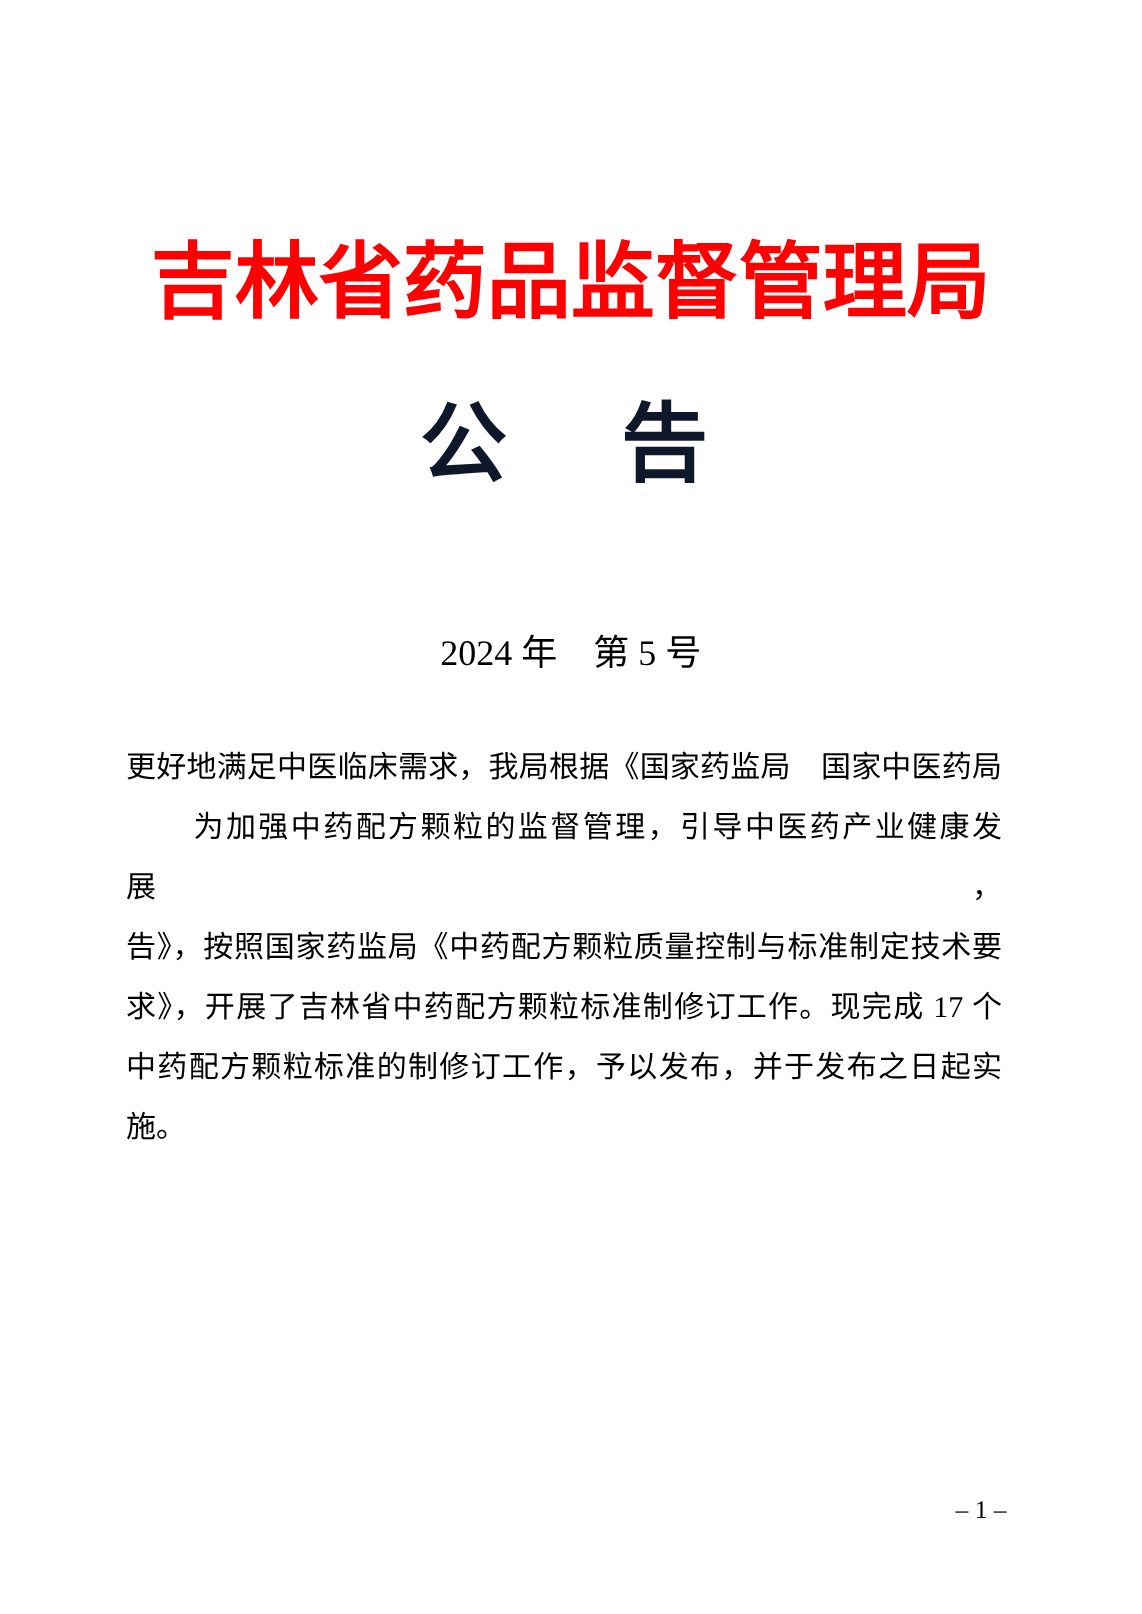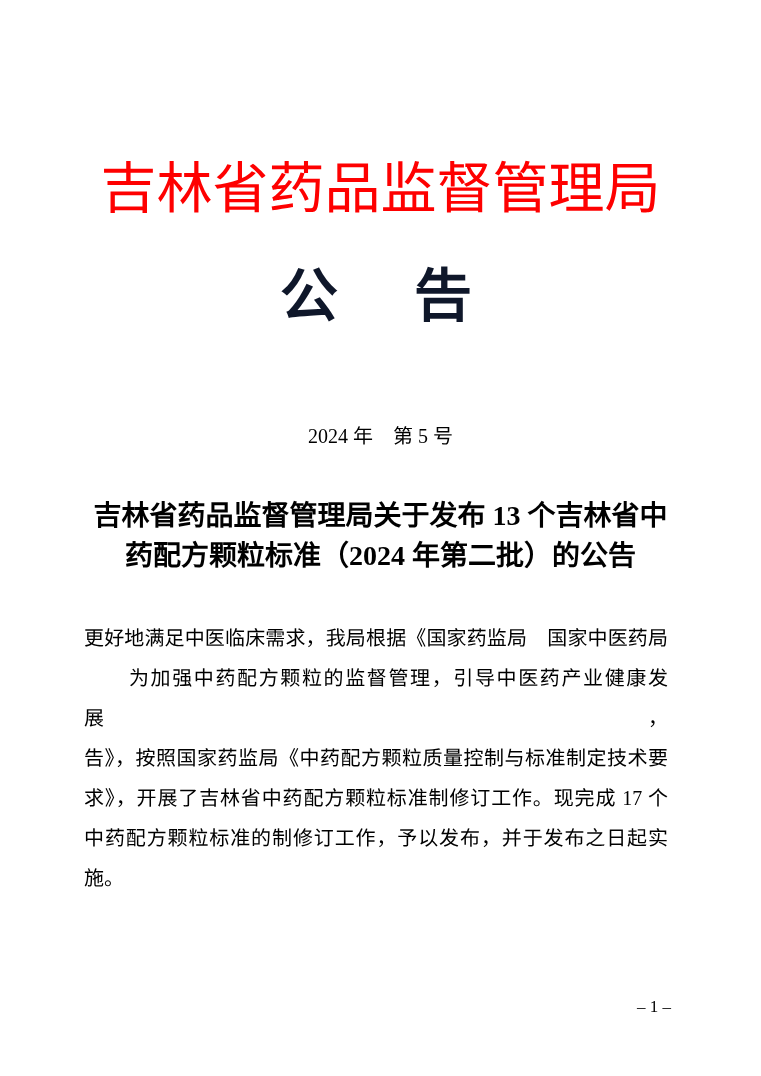--- a/index.html
+++ b/index.html
@@ -13,40 +13,40 @@
     height: 1076px;
     background: #ffffff;
     overflow: hidden;
     font-family: "Liberation Serif", "DejaVu Serif", serif;
     color: #000000;
   }
   .org-title {
     margin-top: 151px;
     line-height: 76px;
     font-size: 56px;
-    font-weight: normal;
+    font-weight: bold;
     color: #fe0000;
     text-align: center;
     letter-spacing: 0px;
     white-space: nowrap;
   }
   .announcement-title {
     margin-top: 31px;
     line-height: 78px;
     font-size: 58px;
     font-weight: bold;
     color: #0f172a;
     text-align: center;
     letter-spacing: 9px;
     white-space: nowrap;
   }
   .issue-no {
     margin-top: 86px;
     line-height: 28px;
-    font-size: 20px;
+    font-size: 24px;
     text-align: center;
     color: #000000;
   }
   .doc-heading {
     margin-top: 46px;
   }
   .hline {
     line-height: 40px;
     font-size: 28px;
     font-weight: bold;
@@ -86,24 +86,20 @@
 <body>
 
 <div class="page">
 
   <div class="org-title">吉林省药品监督管理局</div>
 
   <div class="announcement-title">公　告</div>
 
   <div class="issue-no">2024 年　第 5 号</div>
 
-  <div class="doc-heading">
-    <div class="hline">吉林省药品监督管理局关于发布 13 个吉林省中</div>
-    <div class="hline">药配方颗粒标准（2024 年第二批）的公告</div>
-  </div>
 
   <div class="doc-body">
     <div class="bline">更好地满足中医临床需求，我局根据《国家药监局　国家中医药局</div>
     <div class="bline ind">为加强中药配方颗粒的监督管理，引导中医药产业健康发展，</div>
     <div class="bline">告》，按照国家药监局《中药配方颗粒质量控制与标准制定技术要</div>
     <div class="bline">求》，开展了吉林省中药配方颗粒标准制修订工作。现完成 17 个</div>
     <div class="bline">中药配方颗粒标准的制修订工作，予以发布，并于发布之日起实</div>
     <div class="bline noj">施。</div>
   </div>
 

